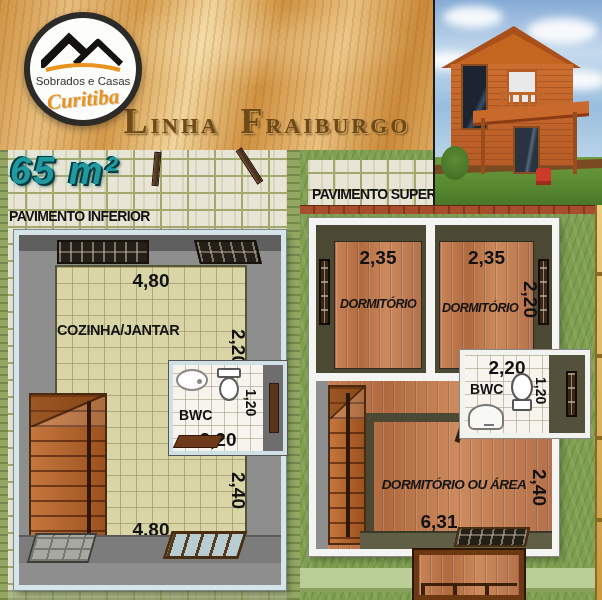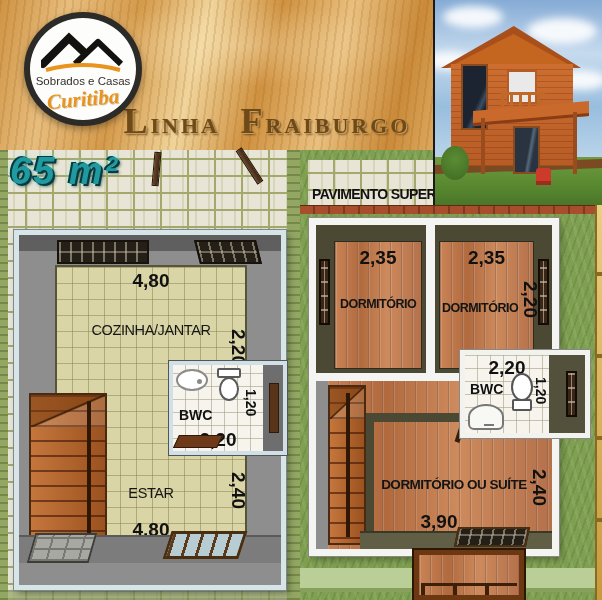--- a/index.html
+++ b/index.html
@@ -102,21 +102,21 @@
   .pole{width:7px;background:linear-gradient(90deg,#6a452a,#3e2612);border:1px solid #201104;}
 
   .plan-lower{left:14px;top:80px;width:272px;height:360px;background:#8e8e8e;
     border:5px solid #d7e4e8;box-shadow:0 0 0 1px #7a8a8e,3px 4px 7px rgba(0,0,0,.35);}
   .pl-topband{left:0;top:0;width:262px;height:16px;background:#5f5f5f;}
   .pl-botband{left:0;top:300px;width:262px;height:28px;background:#7c7c7c;border-top:2px solid #5a5a5a;}
   .pl-floor{left:36px;top:30px;width:192px;height:276px;border:2px solid #55553a;}
   .dim{font-weight:bold;font-size:19px;color:#111;white-space:nowrap;}
   .dimh{left:0;right:0;text-align:center;}
   .dimv{writing-mode:vertical-rl;}
-  .room-name{left:0;right:0;text-align:center;font-weight:normal;font-size:14.5px;
+  .room-name{left:0;right:0;font-weight:bold;font-size:14.5px;
     letter-spacing:-0.4px;color:#151515;white-space:nowrap;}
 
   .bwc-box{left:150px;top:126px;width:118px;height:94px;background:#6e6e6e;
     border:4px solid #cfe0e6;box-shadow:0 0 0 1px #555;}
   .bwc1-tile{left:0;top:0;width:90px;height:86px;}
   .bwc1-wall{left:90px;top:0;width:20px;height:86px;background:#6e6e6e;}
   .door-slab{background:#5a3418;border:1px solid #2e1a0c;}
   .sink-oval{background:#fff;border:2px solid #8a8a86;border-radius:50%;}
   .sink-oval i{position:absolute;right:4px;top:45%;width:5px;height:5px;border-radius:50%;background:#8a8a86;}
   .toilet .tank{position:absolute;left:0;top:0;width:24px;height:10px;background:#fff;border:2px solid #5a5a5a;border-radius:2px;}
@@ -140,21 +140,21 @@
     background-image:repeating-linear-gradient(0deg,transparent 0 78px,#8a6a20 78px 82px),
     linear-gradient(180deg,#ecd084,#c89a3e);}
   .grass-band{left:0;top:418px;width:302px;height:24px;background:#b9cf97;border-bottom:4px solid #87a05c;}
 
   .plan-upper{left:9px;top:68px;width:250px;height:338px;background:#53503c;
     border:7px solid #f4f4f2;box-shadow:0 0 0 1px #8a8a80,3px 4px 7px rgba(0,0,0,.3);}
   .room{background:#4b4834;}
   .room .floorz{border:1px solid #2e2c1e;}
   .div-v{left:110px;top:0;width:9px;height:148px;background:#f4f4f2;}
   .div-h{left:0;top:148px;width:236px;height:8px;background:#f4f4f2;}
-  .dorm-name{font-weight:bold;font-size:12.5px;letter-spacing:-0.5px;color:#141414;}
+  .dorm-name{font-weight:bold;font-size:12.5px;letter-spacing:-0.5px;color:#141414;font-style:italic;}
   .middle{left:0;top:156px;width:236px;height:168px;}
   .mid-grayband{left:0;top:0;width:12px;height:168px;background:#8e8e8e;}
   .wall{background:#4b4834;}
   .door-leaf{background:#331f0e;}
   .suite-botwall{left:44px;bottom:0;right:0;height:18px;background:#615e46;border-top:2px solid #3a3828;}
 
   .bwc2-box{left:160px;top:200px;width:130px;height:88px;background:#53503c;
     border:5px solid #f2f2ef;box-shadow:0 0 0 1px #888;}
   .bwc2-tile{left:0;top:0;width:84px;height:78px;}
   .bwc2-wall{left:84px;top:0;width:36px;height:78px;background:#53503c;}
@@ -214,20 +214,21 @@
     <div class="red-chair"></div>
     <div class="bush"></div>
   </div>
 
   <div class="left-panel paver">
     <div class="edge-green" style="left:0;top:0;width:8px;height:450px;"></div>
     <div class="edge-green" style="left:287px;top:0;width:13px;height:450px;"></div>
     <div class="edge-green" style="left:0;top:440px;width:300px;height:10px;opacity:.7;"></div>
 
     <div class="area-badge">65 m²</div>
+    <div class="floor-label" style="left:9px;top:58px;">PAVIMENTO INFERIOR</div>
 
     <div class="pole" style="left:153px;top:2px;height:34px;transform:rotate(5deg);"></div>
     <div class="pole" style="left:246px;top:-4px;height:40px;transform:rotate(-33deg);"></div>
 
     <div class="plan-lower">
       <div class="pl-topband"></div>
       <div class="grille" style="left:38px;top:5px;width:92px;height:24px;"></div>
       <div class="grille" style="left:178px;top:5px;width:62px;height:24px;transform:skewX(14deg);"></div>
 
       <div class="pl-floor tile-beige">
@@ -292,22 +293,22 @@
         <div class="dim dimv" style="left:84px;top:56px;">2,20</div>
       </div>
       <div class="div-h"></div>
 
       <div class="middle planks">
         <div class="mid-grayband"></div>
         <div class="stairs" style="left:12px;top:4px;width:38px;height:160px;"></div>
         <div class="wall" style="left:50px;top:32px;width:8px;height:136px;"></div>
         <div class="wall" style="left:50px;top:32px;width:112px;height:9px;"></div>
         <div class="door-leaf" style="left:144px;top:26px;width:5px;height:36px;transform:rotate(18deg);"></div>
-        <div class="dorm-name" style="left:52px;right:12px;text-align:center;top:96px;font-size:13.5px;">DORMITÓRIO OU SUÍTE</div>
-        <div class="dim" style="left:52px;right:42px;text-align:center;top:130px;">3,90</div>
+        <div class="dorm-name" style="left:52px;right:12px;text-align:center;top:96px;font-size:13.5px;">DORMITÓRIO OU ÁREA</div>
+        <div class="dim" style="left:52px;right:42px;text-align:center;top:130px;">6,31</div>
         <div class="dim dimv" style="left:212px;top:88px;">2,40</div>
         <div class="suite-botwall"></div>
         <div class="grille" style="right:24px;bottom:2px;width:72px;height:20px;transform:skewX(-12deg);border-color:#4a2e12;"></div>
       </div>
     </div>
 
     <div class="bwc2-box">
       <div class="bwc2-tile tile-white">
         <div class="dim" style="left:0;width:84px;text-align:center;top:2px;">2,20</div>
         <div class="dim" style="left:5px;top:26px;font-size:14px;">BWC</div>

